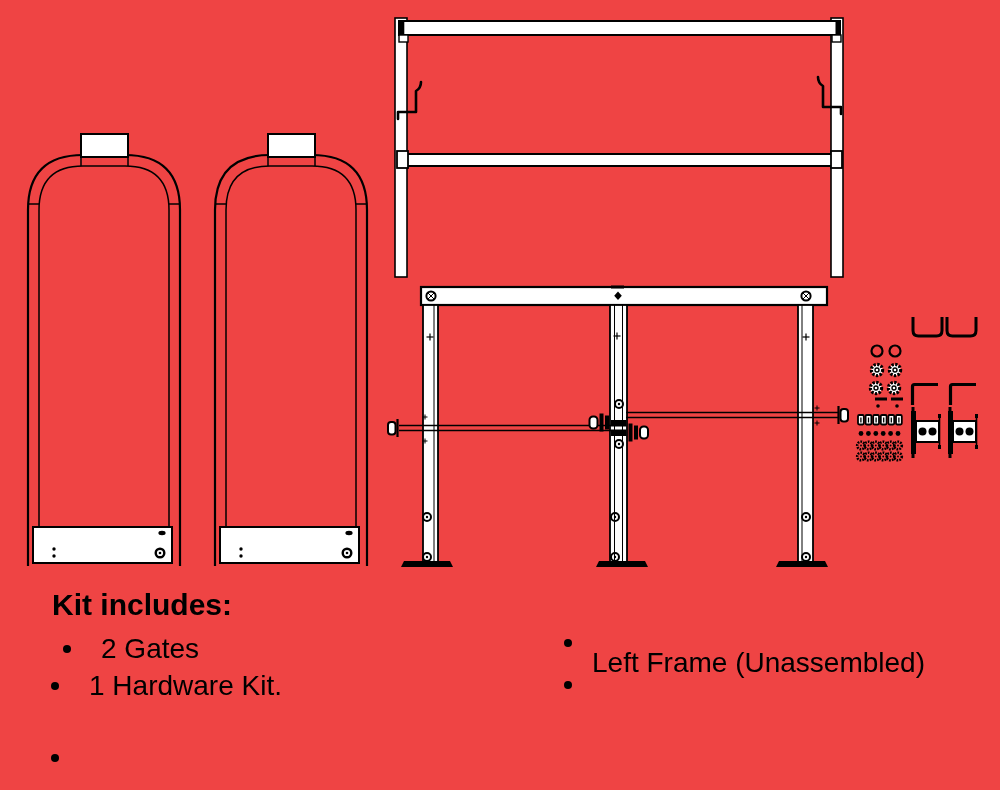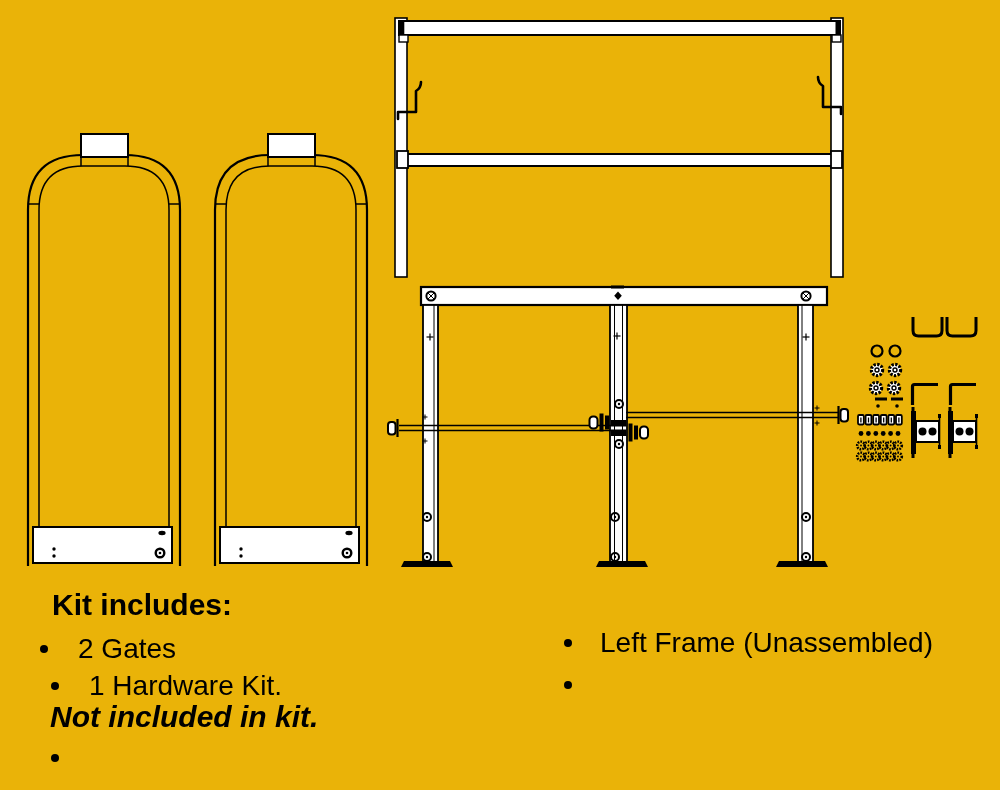--- a/index.html
+++ b/index.html
@@ -1,16 +1,16 @@
 <!DOCTYPE html>
 <html><head>
 <meta charset="utf-8">
 <style>
   html,body{margin:0;padding:0;background:#fff;}
-  .canvas{position:relative;width:1000px;height:790px;background:#eab308;
+  .canvas{position:relative;width:1000px;height:790px;background:#ef4444;
           font-family:"Liberation Sans",sans-serif;color:#000;overflow:hidden;}
   .canvas svg{position:absolute;left:0;top:0;}
   .txt{position:absolute;white-space:nowrap;line-height:1.1;}
   .h-bold{font-weight:bold;font-size:30px;}
   .h-bolditalic{font-weight:bold;font-style:italic;font-size:30px;}
   .li{position:absolute;display:flex;align-items:flex-start;font-size:28px;white-space:nowrap;}
   .li .bullet{width:8px;height:8px;border-radius:50%;background:#000;margin-top:12px;flex:0 0 auto;}
   .li .lbl{margin-left:30px;}
   .li-right .lbl{margin-left:28px;}
 </style>
@@ -231,36 +231,35 @@
       <circle cx="969.5" cy="431.5" r="4" fill="#000" stroke="none"></circle>
       <line x1="976.5" y1="417" x2="976.5" y2="446" stroke-width="1.6"></line>
       <rect x="975" y="414" width="3" height="4" fill="#000" stroke="none"></rect>
       <rect x="975" y="445" width="3" height="4" fill="#000" stroke="none"></rect>
     </g>
   </g>
 </svg>
 
 <div class="txt h-bold" style="left:52px;top:588px;">Kit includes:</div>
 
-<div class="li" style="left:40px;top:633px;justify-content:space-between;">
+<div class="li" style="left:63px;top:633px;justify-content:space-between;">
   <span class="bullet"></span>
   <span class="lbl">2 Gates</span>
 </div>
 <div class="li" style="left:51px;top:670px;">
   <span class="bullet"></span>
   <span class="lbl">1 Hardware Kit.</span>
 </div>
 
-<div class="txt h-bolditalic" style="left:50px;top:700px;">Not included in kit.</div>
 
 <div class="li" style="left:51px;top:742px;">
   <span class="bullet"></span>
 </div>
 
-<div class="li li-right" style="left:564px;top:627px;">
+<div class="li li-right" style="left:564px;top:627px;flex-direction:column;">
   <span class="bullet"></span>
   <span class="lbl">Left Frame (Unassembled)</span>
 </div>
 <div class="li li-right" style="left:564px;top:669px;">
   <span class="bullet"></span>
 </div>
 
 </div>
 
 </body></html>

